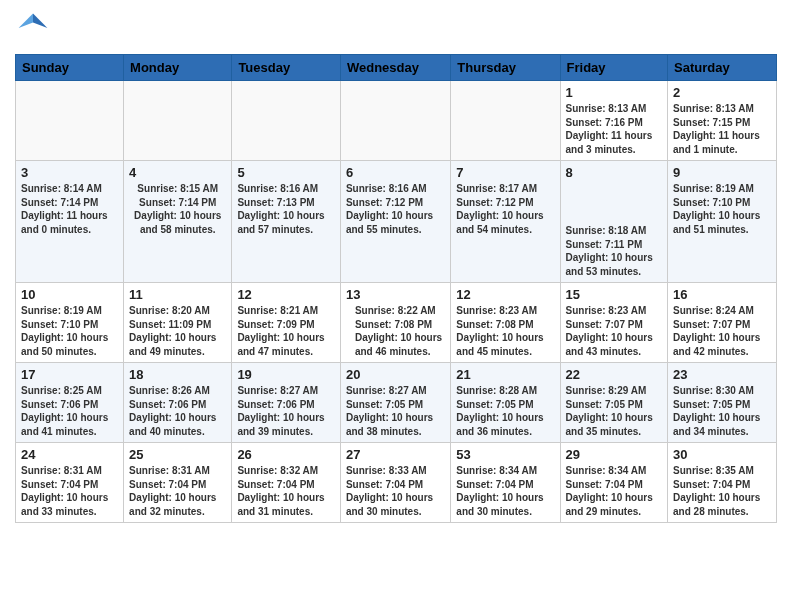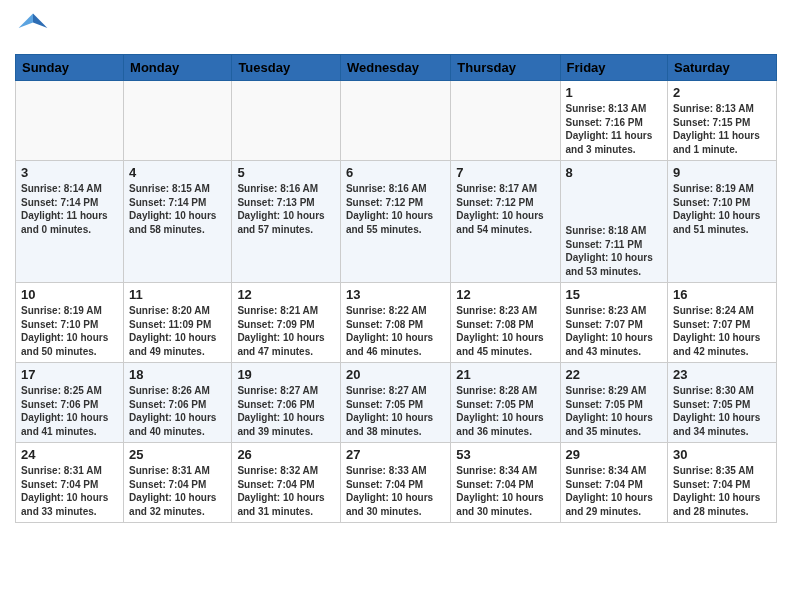--- a/index.html
+++ b/index.html
@@ -155,21 +155,21 @@
         <tr>
           <td>
             <span class="day-num">3</span>
             <div class="day-info" style="white-space: pre-line;">Sunrise: 8:14 AM
 Sunset: 7:14 PM
 Daylight: 11 hours
 and 0 minutes.</div>
           </td>
           <td>
             <span class="day-num">4</span>
-            <div class="day-info" style="white-space: pre-line;">Sunrise: 8:15 AM
+            <div class="day-info" style="white-space: pre-line; text-align: center;">Sunrise: 8:15 AM
 Sunset: 7:14 PM
 Daylight: 10 hours
 and 58 minutes.</div>
           </td>
           <td>
             <span class="day-num">5</span>
             <div class="day-info" style="white-space: pre-line;">Sunrise: 8:16 AM
 Sunset: 7:13 PM
 Daylight: 10 hours
 and 57 minutes.</div>
@@ -220,21 +220,21 @@
           </td>
           <td>
             <span class="day-num">12</span>
             <div class="day-info" style="white-space: pre-line;">Sunrise: 8:21 AM
 Sunset: 7:09 PM
 Daylight: 10 hours
 and 47 minutes.</div>
           </td>
           <td>
             <span class="day-num">13</span>
-            <div class="day-info" style="white-space: pre-line;">Sunrise: 8:22 AM
+            <div class="day-info" style="white-space: pre-line; margin-left: 9px;">Sunrise: 8:22 AM
 Sunset: 7:08 PM
 Daylight: 10 hours
 and 46 minutes.</div>
           </td>
           <td>
             <span class="day-num">12</span>
             <div class="day-info" style="white-space: pre-line;">Sunrise: 8:23 AM
 Sunset: 7:08 PM
 Daylight: 10 hours
 and 45 minutes.</div>

